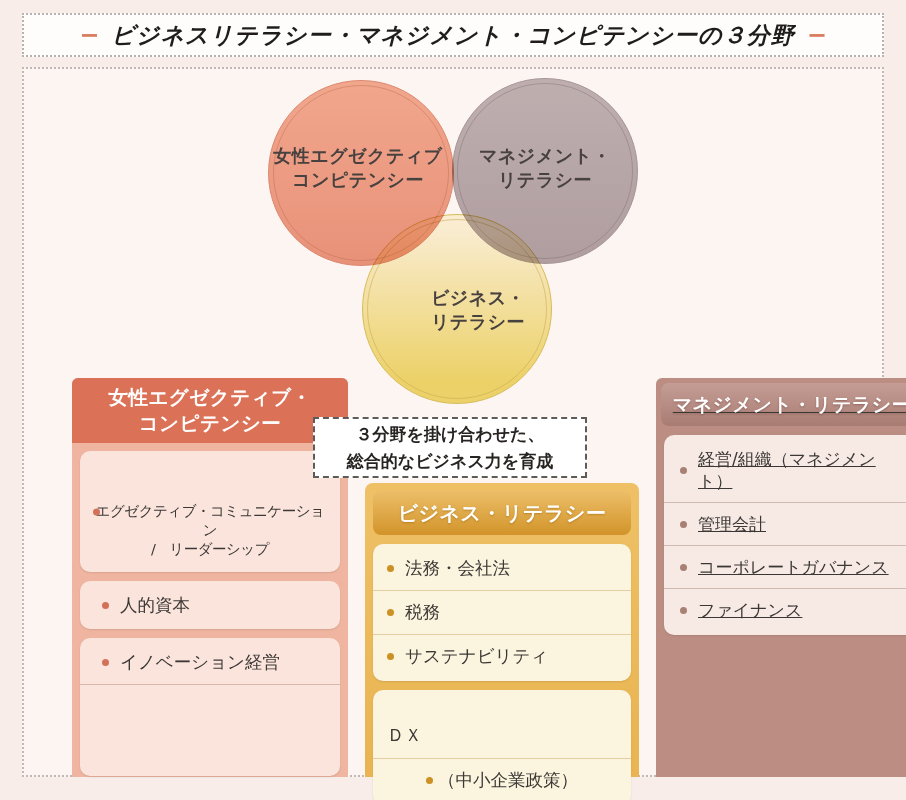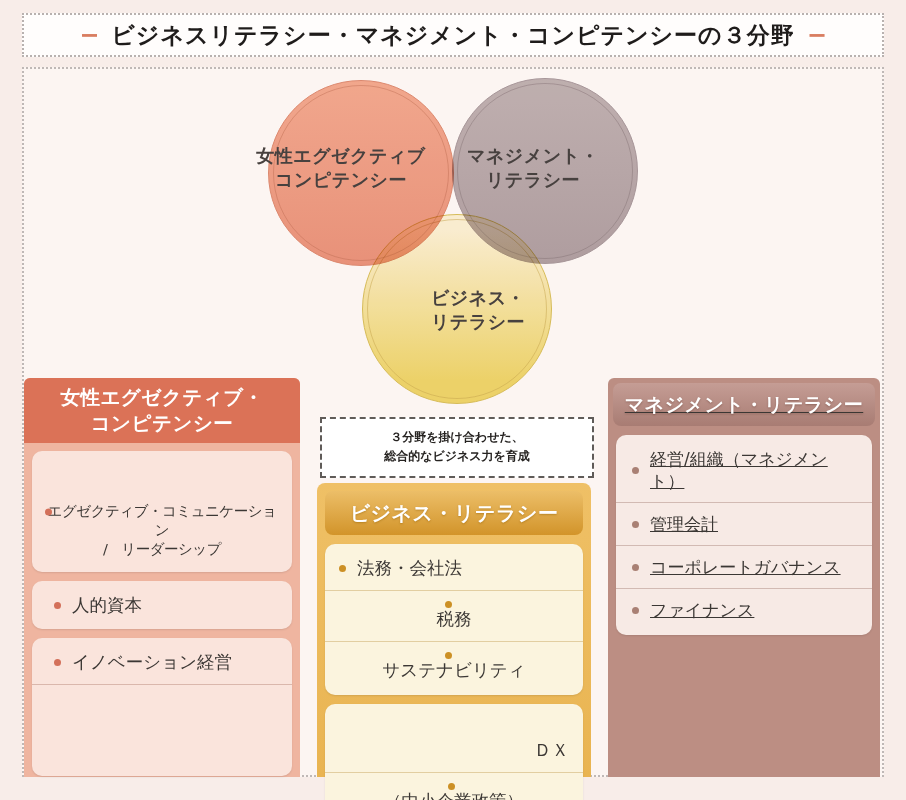--- a/index.html
+++ b/index.html
@@ -9,21 +9,21 @@
     background:#F8EDE9;
     font-family:"DejaVu Sans","Liberation Sans",sans-serif;
     color:#3B3734;
   }
   
   .title-box {
     position:absolute; left:22px; top:13px; width:862px; height:44px;
     background:#FFFDFC; border:2px dotted #B8B1AF;
     display:flex; align-items:center; justify-content:center; gap:12px;
   }
-  .title-box .ttl { font-size:23px; font-weight:bold; color:#1F1C1B; letter-spacing:1px; }
+  .title-box .ttl { font-size:23px; font-weight:bold; color:#1F1C1B; letter-spacing:1px;font-style:italic; }
   .title-box .dash { color:#D97D60; font-weight:bold; font-size:24px; }
 
   
   .container {
     position:absolute; left:22px; top:67px; width:862px; height:710px;
     background:#FCF5F2; border:2px dotted #BFB8B6;
   }
 
   
   .circle { position:absolute; border-radius:50%; mix-blend-mode:multiply; }
@@ -35,71 +35,70 @@
             background:linear-gradient(180deg,#C1B6B8,#B1A4A8); border:1px solid #A89BA0; }
   .c-mgmt::after { border:1.5px solid rgba(130,115,120,.45); }
   .c-biz  { left:362px; top:214px; width:190px; height:190px;
             background:linear-gradient(180deg,#FCF6DA 8%,#EFDA6E 88%); border:1px solid #D9C35C; }
   .c-biz::after { border:1.5px solid rgba(200,170,80,.5); }
   .circle-label {
     position:absolute; width:210px; text-align:center;
     font-weight:bold; font-size:18px; line-height:1.35; color:#47413F;
     white-space:pre-line; letter-spacing:.5px;
   }
-  .lbl-comp { left:236px; top:144px; }
-  .lbl-mgmt { left:428px; top:144px; }
+  .lbl-comp { left:253px; top:144px; }
+  .lbl-mgmt { left:440px; top:144px; }
   .lbl-biz  { left:373px; top:286px; }
 
   
-  .col { position:absolute; top:378px; height:399px; }
+  .col { position:absolute; top:378px; height:399px;margin-left:48px; }
   .col-head {
     text-align:center; color:#fff; font-weight:bold;
     line-height:1.32; white-space:pre-line; letter-spacing:.5px;
   }
   .col-body { padding:8px; display:flex; flex-direction:column; gap:9px; }
   .panel { border-radius:10px; padding:3px 0; box-shadow:0 1px 2px rgba(0,0,0,.10); }
   .item { position:relative; padding:10px 14px; font-size:17.5px; line-height:1.3;
           white-space:pre-line; color:#3B3734; }
   .item .txt { white-space:pre-line; }
   .dot { display:inline-block; width:7px; height:7px; border-radius:50%; flex:none; }
   .item.lead { display:flex; align-items:center; text-align:left; }
   .item.lead .dot { margin-right:11px; }
   .item.center { text-align:center; }
   .item.center > .dot { position:absolute; left:13px; top:50%; transform:translateY(-50%); }
   .item.inline-center { display:flex; align-items:center; justify-content:center; }
   .item.inline-center .dot { margin-right:5px; }
-  .item.plain { text-align:right; }
+  .item.plain { text-align:left;font-family:Liberation Mono, monospace; }
   .item.small { font-size:14.5px; letter-spacing:-.5px; }
 
   
   .col-left { left:24px; width:276px; background:#EFB5A0; border-radius:6px 6px 0 0; }
   .col-left .col-head { background:#DB7257; font-size:19.5px; padding:7px 4px; border-radius:6px 6px 0 0; }
   .col-left .panel { background:#FAE4DC; }
   .col-left .item + .item { border-top:1px solid rgba(165,110,95,.38); }
   .col-left .dot { background:#D3705A; }
   .col-left .item.lead { padding-left:22px; }
 
   
   .callout {
-    position:absolute; left:320px; top:417px; width:274px; height:61px;
+    position:absolute; left:313px; top:417px; width:274px; height:61px;
     background:#FFFFFF; border:2px dashed #5F5B58;
     display:flex; align-items:center; justify-content:center; text-align:center;
-    font-weight:bold; font-size:12px; line-height:1.55; color:#262321;
+    font-weight:bold; font-size:17px; line-height:1.55; color:#262321;
     white-space:pre-line;
-    font-family:Liberation Mono, monospace;
   }
   .col-mid { left:317px; top:483px; height:294px; width:274px;
              background:linear-gradient(180deg,#EFC066,#E9B451); border-radius:8px 8px 0 0; padding:8px; }
   .col-mid .col-head {
     background:linear-gradient(180deg,#ECBE68,#D2942A); border-radius:8px;
     font-size:20px; padding:9px 0; text-shadow:0 1px 2px rgba(140,90,0,.45);
   }
   .col-mid .col-body { padding:9px 0 0 0; }
   .col-mid .panel { background:#FBF4DE; }
-  .col-mid .item + .item { border-top:1px solid rgba(190,150,70,.4);flex-direction:column; }
+  .col-mid .item + .item { border-top:1px solid rgba(190,150,70,.4); }
   .col-mid .dot { background:#CC9025; }
   .col-mid .item.lead { }
 
   
   .col-right { left:608px; width:272px; background:#BC8E83; border-radius:6px 6px 0 0;text-decoration:underline; }
   .col-right .col-head {
     margin:5px; border-radius:8px; font-size:19px; padding:9px 0;
     background:linear-gradient(180deg,#C59D95,#A87C73);
     text-shadow:0 1px 2px rgba(90,50,40,.4);
   }

